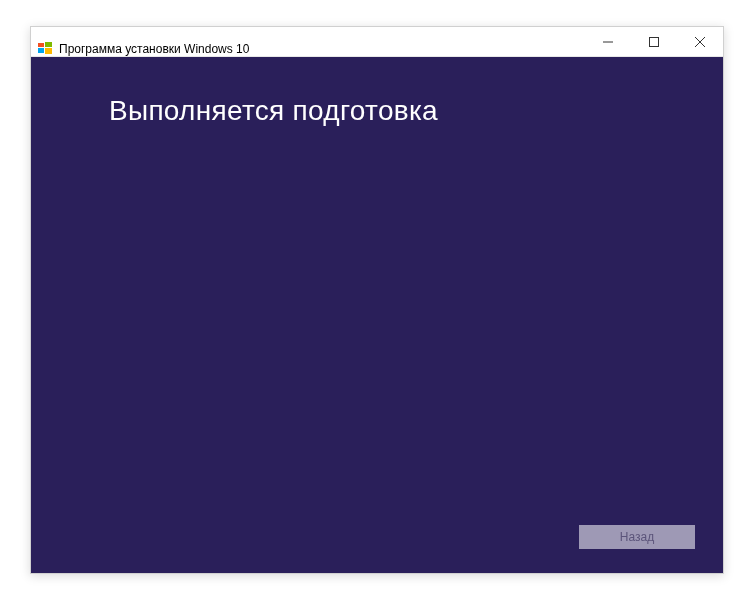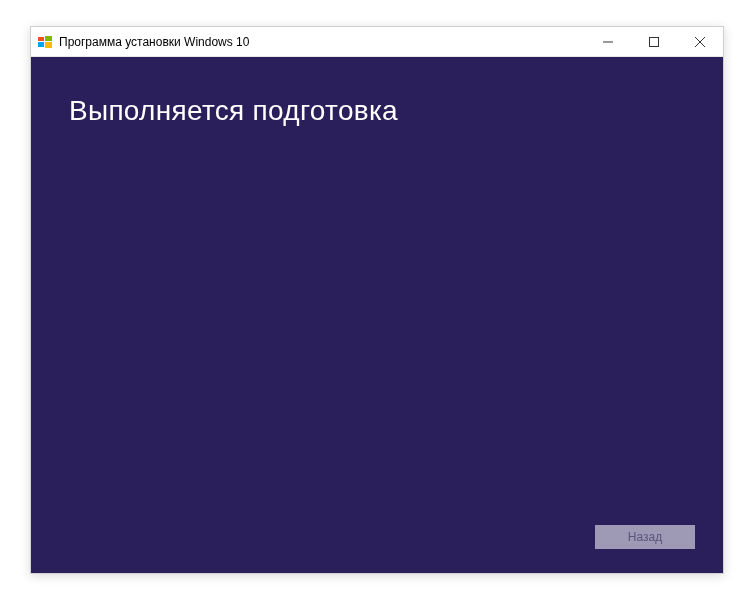--- a/index.html
+++ b/index.html
@@ -23,21 +23,21 @@
       height: 548px;
       background: #fff;
       border: 1px solid #d0d0d0;
       box-shadow: 0 2px 10px rgba(0,0,0,0.15);
       display: flex;
       flex-direction: column;
     }
     .titlebar {
       height: 30px;
       display: flex;
-      align-items: center;
+      align-items: flex-end;
       background: #fff;
       border-bottom: 1px solid #e8e8e8;
       padding-left: 6px;
     }
     .titlebar-icon {
       width: 16px;
       height: 16px;
       margin-right: 6px;
       display: flex;
       align-items: center;
@@ -67,37 +67,38 @@
       stroke: #333;
       stroke-width: 1;
       fill: none;
     }
     .content {
       flex: 1;
       background: #2a1f5a;
       position: relative;
       display: flex;
       flex-direction: column;
+      padding-left: 40px;
     }
     .heading {
       color: #fff;
       font-size: 28px;
       font-weight: 300;
       padding: 38px 0 0 38px;
       letter-spacing: 0.3px;
     }
     .button-row {
       position: absolute;
       bottom: 24px;
       right: 28px;
       display: flex;
       gap: 10px;
     }
     .nav-btn {
-      width: 100px;
+      width: 116px;
       height: 24px;
       background: #9e99b5;
       color: #5b547a;
       font-size: 12px;
       display: flex;
       align-items: center;
       justify-content: center;
       border: none;
       font-family: inherit;
       cursor: default;

